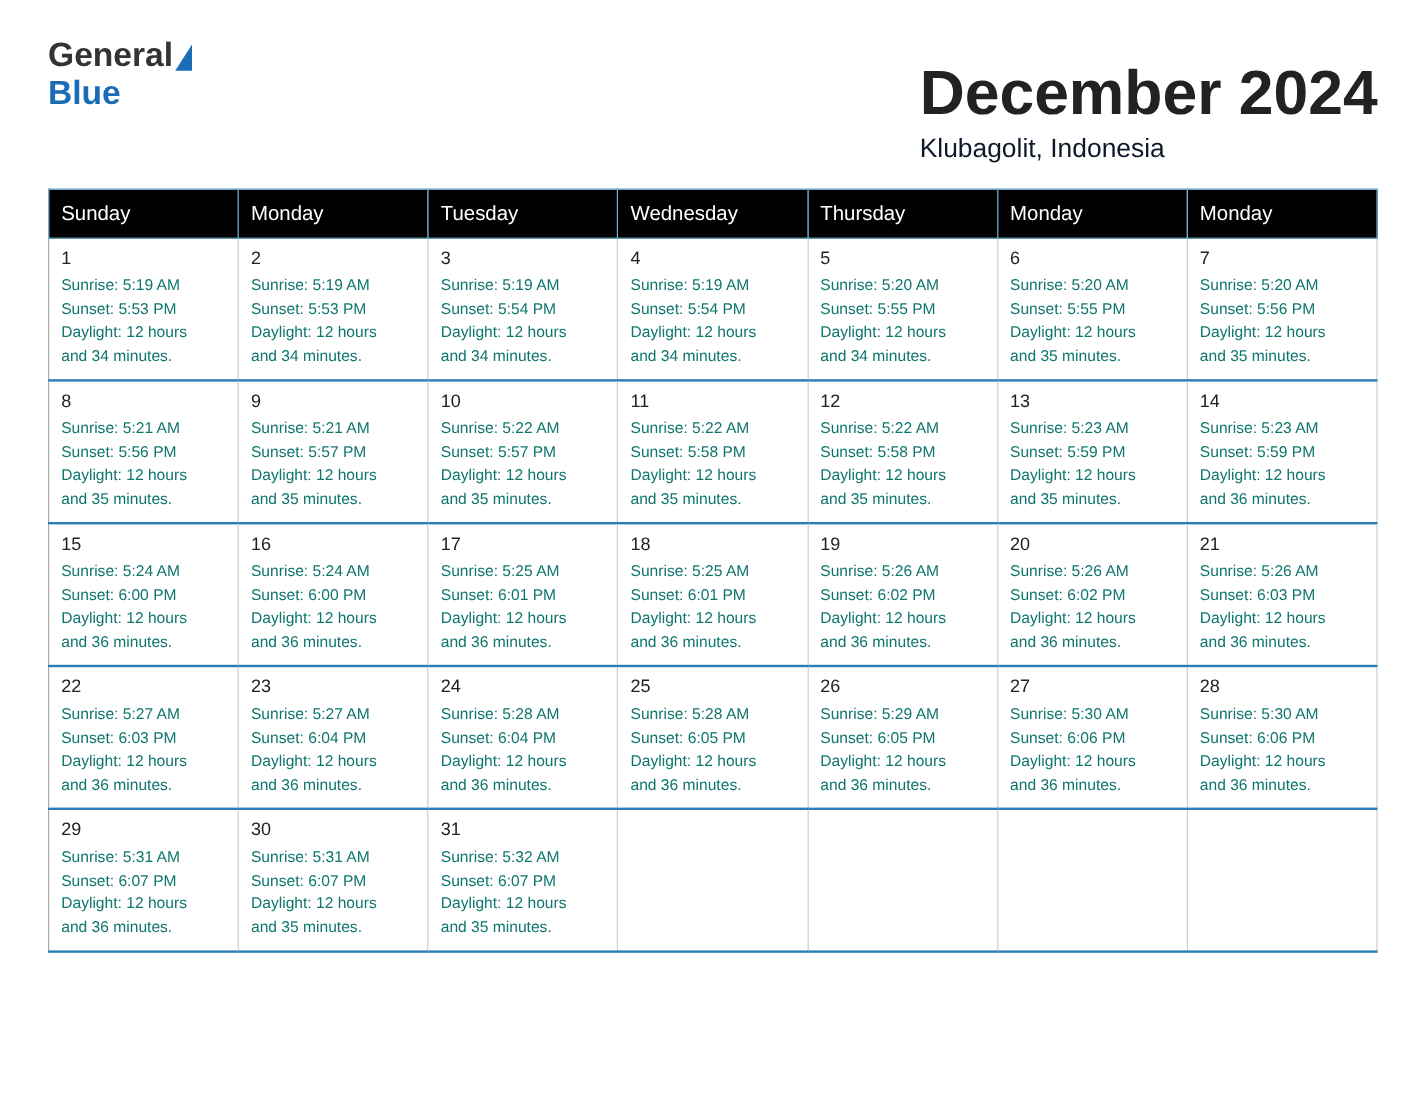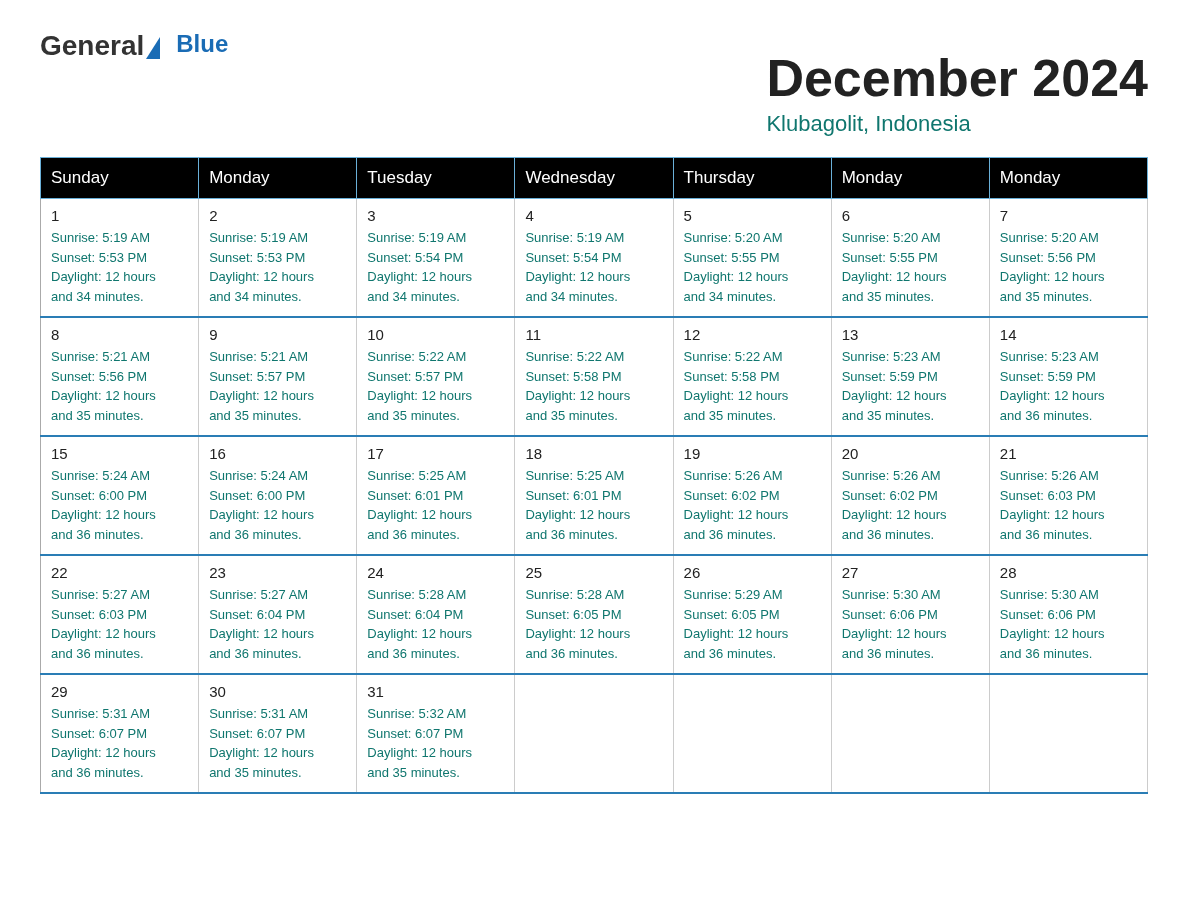--- a/index.html
+++ b/index.html
@@ -15,55 +15,54 @@
       justify-content: space-between;
       align-items: flex-start;
       margin-bottom: 20px;
     }
     .logo-text-general {
       font-size: 28px;
       font-weight: bold;
       color: #333;
     }
     .logo-text-blue {
-      font-size: 24px;
+      font-size: 28px;
       font-weight: bold;
       color: #1a6cb5;
-      margin-left: 16px;
     }
     .logo-triangle {
       width: 0;
       height: 0;
       border-left: 14px solid transparent;
       border-right: 0px solid transparent;
       border-bottom: 22px solid #1a6cb5;
       margin-left: 2px;
       margin-top: 4px;
     }
     .logo-wrapper {
       display: flex;
-      flex-direction: row;
+      flex-direction: column;
     }
     .logo-top-row {
       display: flex;
       align-items: center;
     }
     .title-area {
       text-align: left;
       margin-top: 20px;
     }
     .month-title {
       font-size: 52px;
       font-weight: bold;
       color: #222;
       line-height: 1.1;
     }
     .location {
       font-size: 22px;
-      color: #0f766e;
+      color: #0f172a;
       margin-top: 4px;
     }
     .calendar-table {
       width: 100%;
       border-collapse: collapse;
       border: 1px solid #aaa;
     }
     .calendar-table th {
       background-color: #000000;
       color: #fff;

